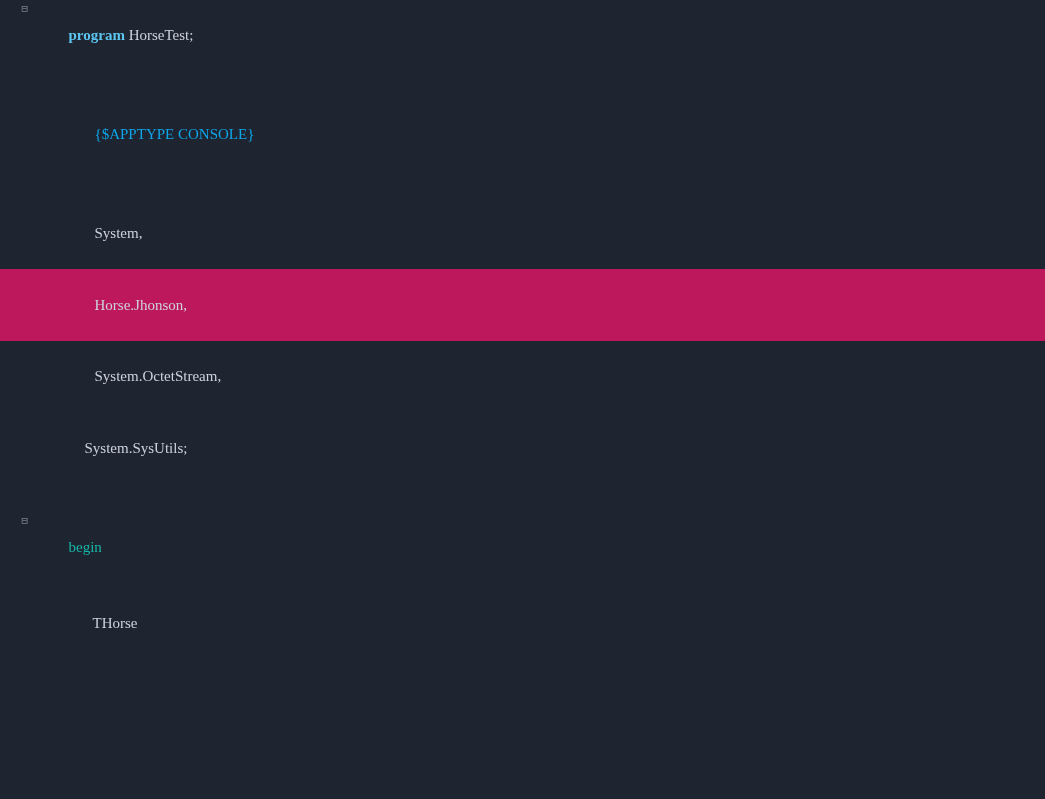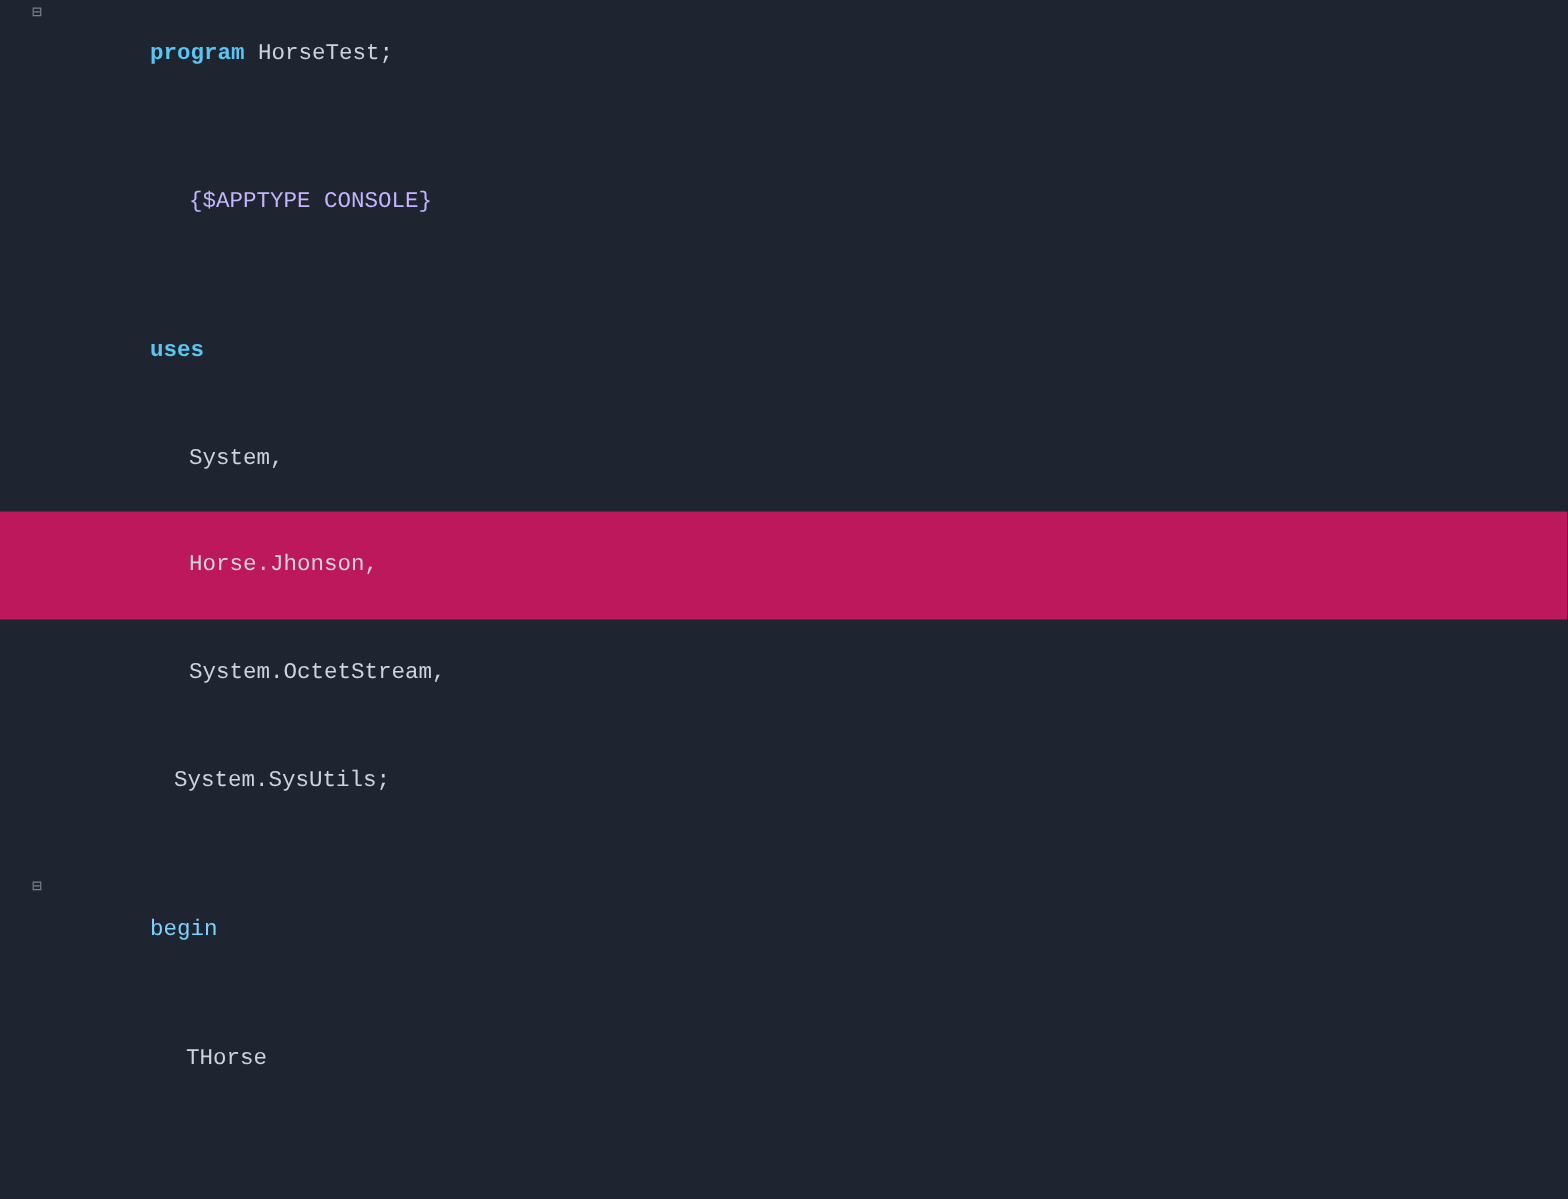--- a/index.html
+++ b/index.html
@@ -56,27 +56,28 @@
     .fold-icon {
       color: #7a8090;
       font-size: 11px;
       cursor: pointer;
       margin-right: 2px;
     }
 
     .code-content {
       padding-left: 10px;
       flex: 1;
+      font-family: Liberation Serif, serif;
     }
 
     
     .kw-blue { color: #5bc4ef; }
-    .kw-red { color: #7dd3fc; }
+    .kw-red { color: #14b8a6; }
     .normal { color: #cdd3de; }
-    .directive { color: #c4b5fd; text-align: right; }
+    .directive { color: #0ea5e9; text-align: right; }
 
     span { white-space: pre; }
   </style>
 </head>
 <body>
 
 <div class="code-editor">
 
   <div class="code-line">
     <div class="gutter">
@@ -97,26 +98,20 @@
     <div class="code-content">
       <span style="margin-left:26px;"><span class="directive">{$APPTYPE CONSOLE}</span></span>
     </div>
   </div>
 
   <div class="code-line">
     <div class="gutter"></div>
     <div class="code-content">&nbsp;</div>
   </div>
 
-  <div class="code-line">
-    <div class="gutter"></div>
-    <div class="code-content">
-      <span class="kw-blue" style="font-weight:bold;">uses</span>
-    </div>
-  </div>
 
   <div class="code-line">
     <div class="gutter"></div>
     <div class="code-content">
       <span style="margin-left:26px;" class="normal">System,</span>
     </div>
   </div>
 
 
   <div class="code-line highlighted">
@@ -150,20 +145,20 @@
       <span class="fold-icon">⊟</span>
     </div>
     <div class="code-content">
       <span class="kw-red">begin</span>
     </div>
   </div>
 
   <div class="code-line">
     <div class="gutter"></div>
     <div class="code-content">
-      <span style="display:inline-flex; align-items:flex-start;">
+      <span style="display:inline-flex; align-items:center;">
         <span style="display:inline-block; width:2px; background:transparent; margin-right:22px;"></span>
         <span class="normal">THorse</span>
       </span>
     </div>
   </div>
 
 </div>
 
 </body></html>

